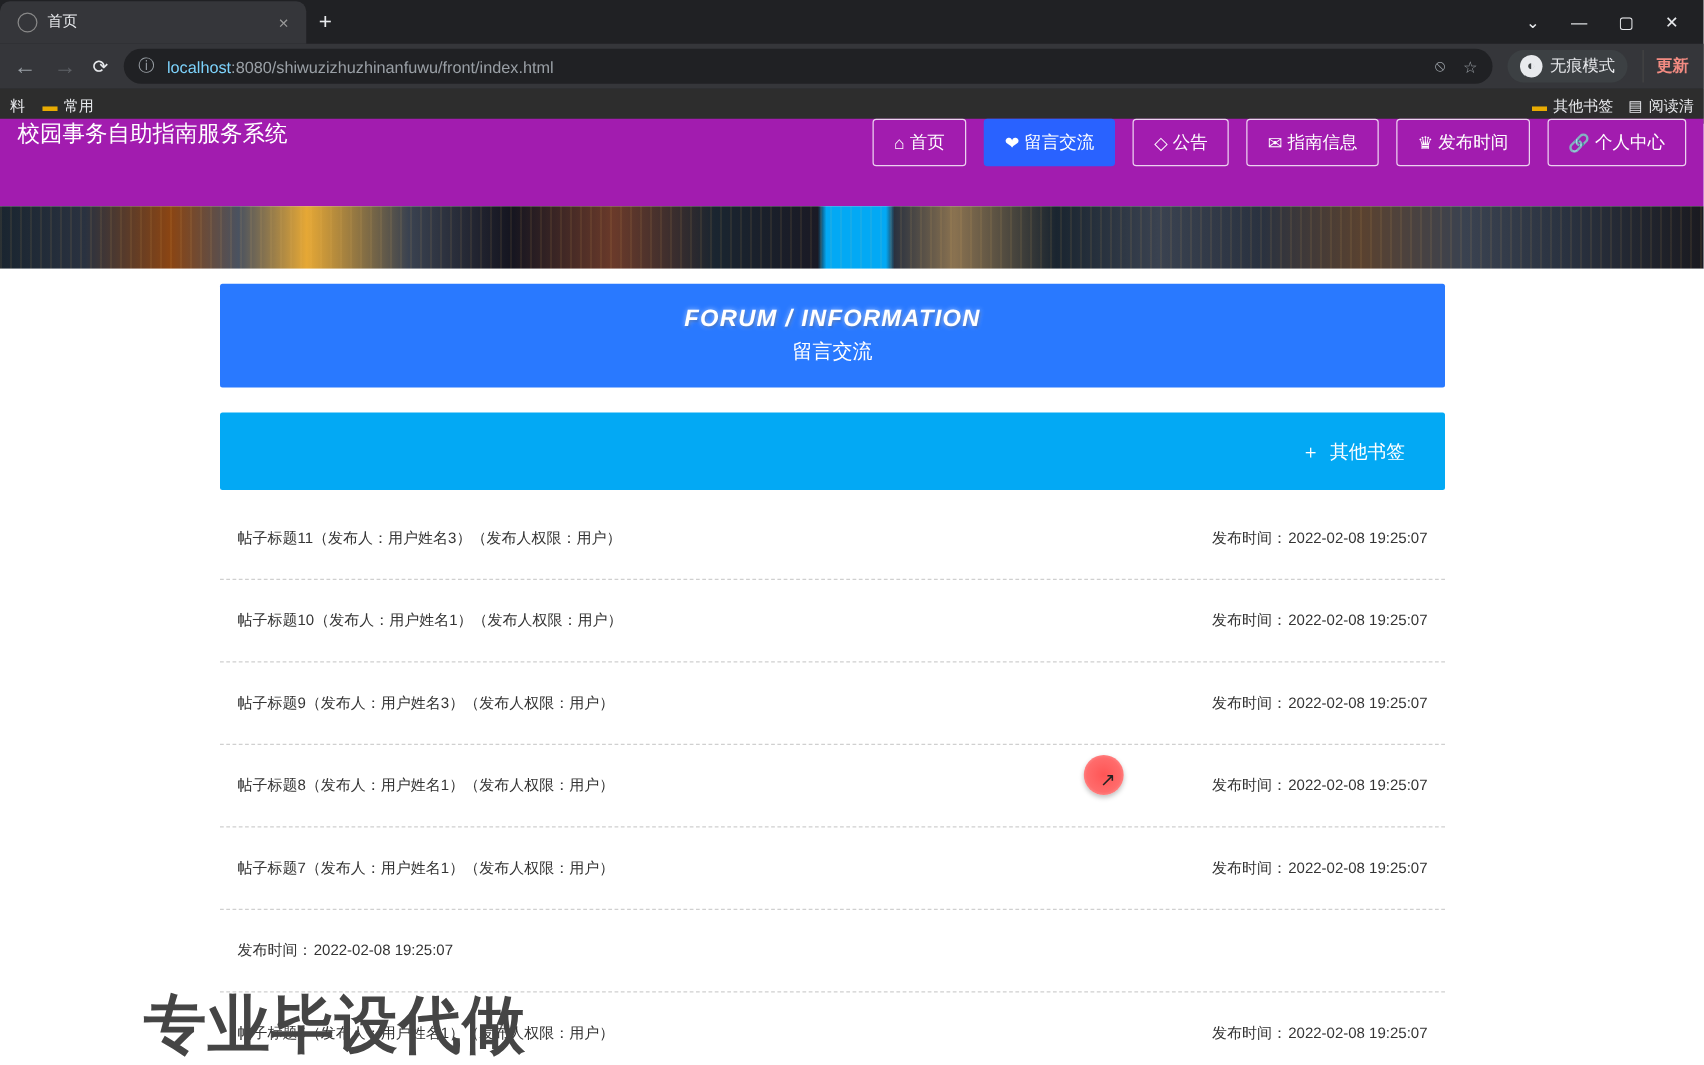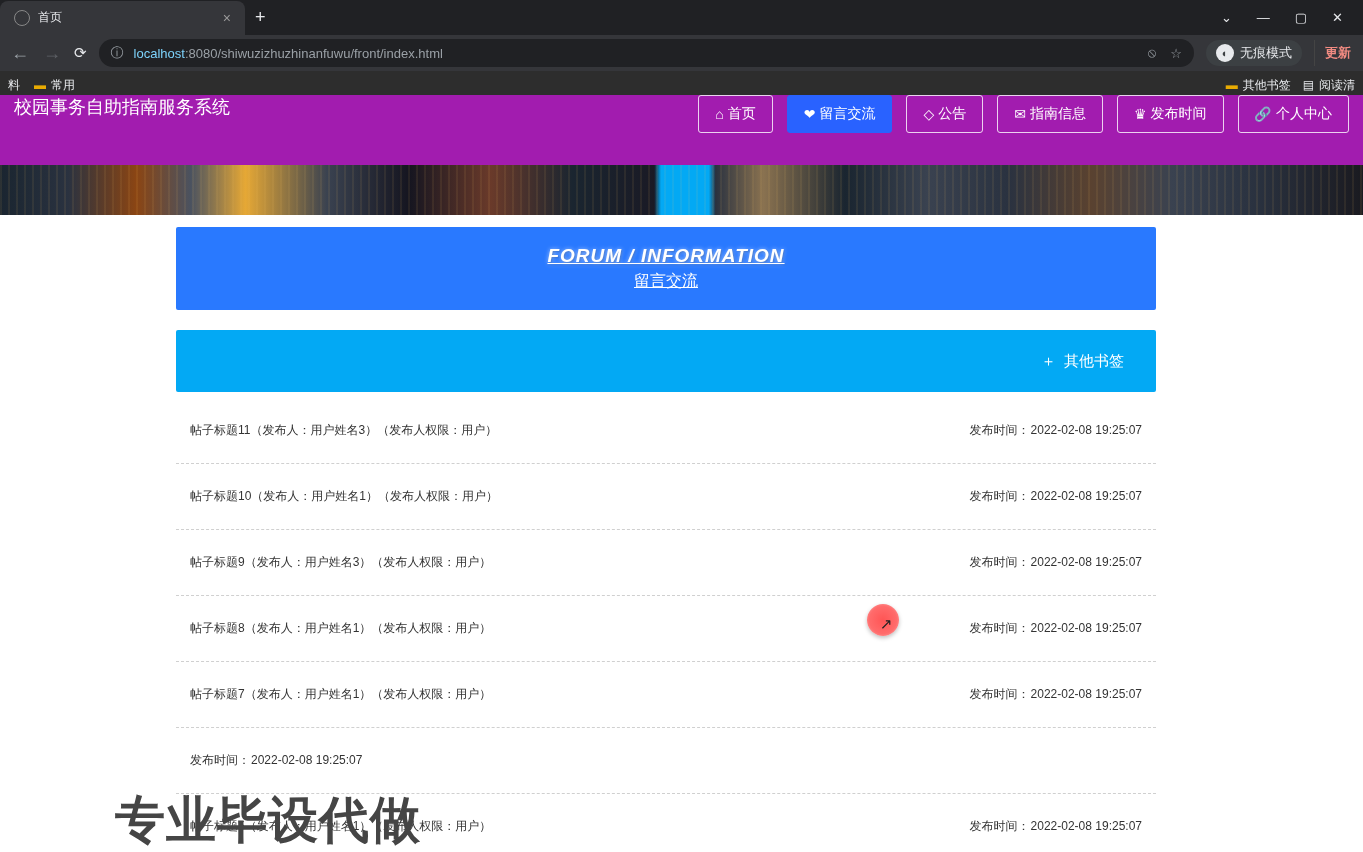--- a/index.html
+++ b/index.html
@@ -259,21 +259,20 @@
   width: 980px;
   margin: 0 0 0 176px;
 }
 
 .banner-section {
   background: #2979FF;
   color: #fff;
   text-align: center;
   padding: 18px;
   border-radius: 2px;
-  text-decoration: underline;
 }
 
 .banner-title-en {
   font-size: 19px;
   font-weight: bold;
   letter-spacing: 1px;
   font-style: italic;
   text-shadow: 1px 1px 2px rgba(0,0,0,0.2), 0 0 4px rgba(255,255,255,0.6);
   filter: blur(0.4px);
 }

